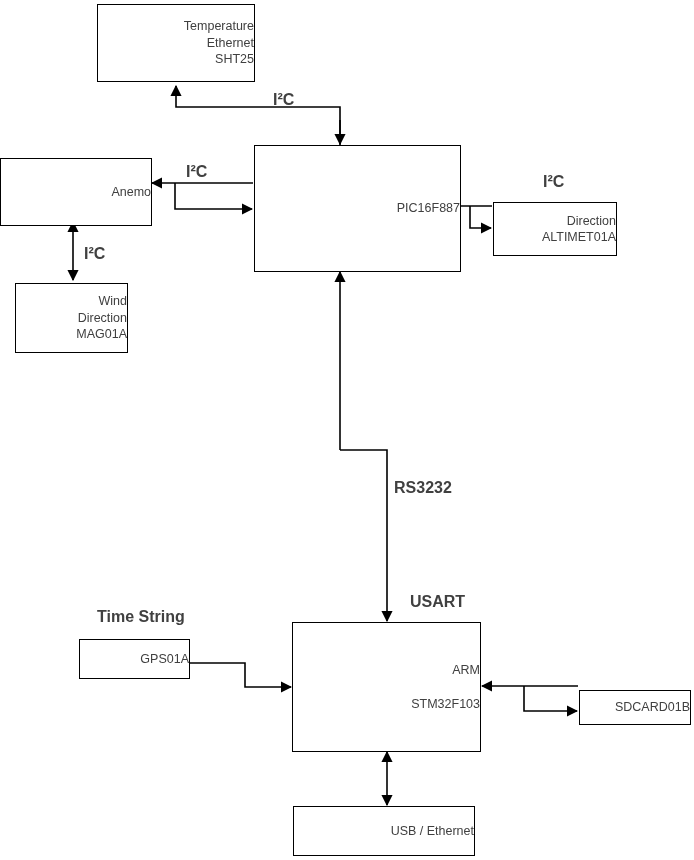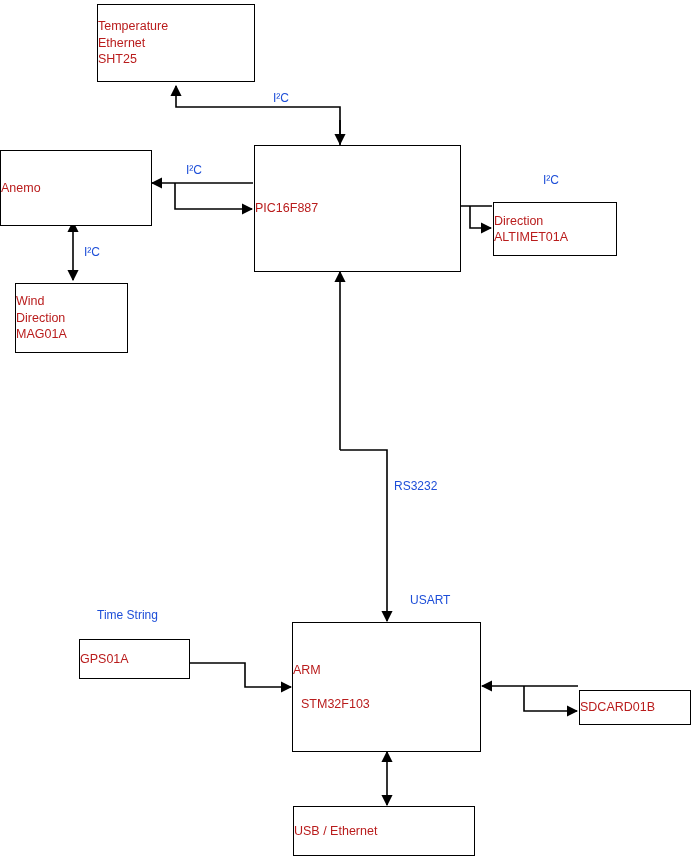--- a/index.html
+++ b/index.html
@@ -15,36 +15,37 @@
     font-family: "Liberation Sans", sans-serif;
     overflow: hidden;
   }
   .node {
     position: absolute;
     box-sizing: border-box;
     border: 1.5px solid #000000;
     background: #ffffff;
     display: flex;
     flex-direction: column;
-    align-items: flex-start;
+    align-items: flex-end;
     justify-content: center;
     text-align: center;
     font-size: 12.5px;
-    color: #b91c1c;
+    color: #404040;
     line-height: 1.32;
     z-index: 3;
   }
   .node .line { display: block; white-space: pre; }
   .node.spaced .line + .line { margin-top: 18px; margin-left: 8px; }
   .label {
     position: absolute;
-    font-size: 12px;
-    color: #1d4ed8;
+    font-size: 16px;
+    color: #404040;
     white-space: nowrap;
     z-index: 4;
+    font-weight: bold;
   }
   svg.wires {
     position: absolute;
     left: 0;
     top: 0;
     width: 694px;
     height: 860px;
     z-index: 1;
   }
 </style>
@@ -83,21 +84,21 @@
       <path d="M 387 752 L 387 805" marker-start="url(#arrow)" marker-end="url(#arrow)"></path>
     </g>
   </svg>
 
   <div class="node" style="left:97px; top:4px; width:158px; height:78px;">
     <span class="line">Temperature</span>
     <span class="line">Ethernet</span>
     <span class="line">SHT25</span>
   </div>
 
-  <div class="node" style="left:0px; top:150px; width:152px; height:76px;">
+  <div class="node" style="left:0px; top:158px; width:152px; height:68px;">
     <span class="line">Anemo</span>
   </div>
 
   <div class="node" style="left:254px; top:145px; width:207px; height:127px;">
     <span class="line">PIC16F887</span>
   </div>
 
   <div class="node" style="left:493px; top:202px; width:124px; height:54px;">
     <span class="line">Direction</span>
     <span class="line">ALTIMET01A</span>

